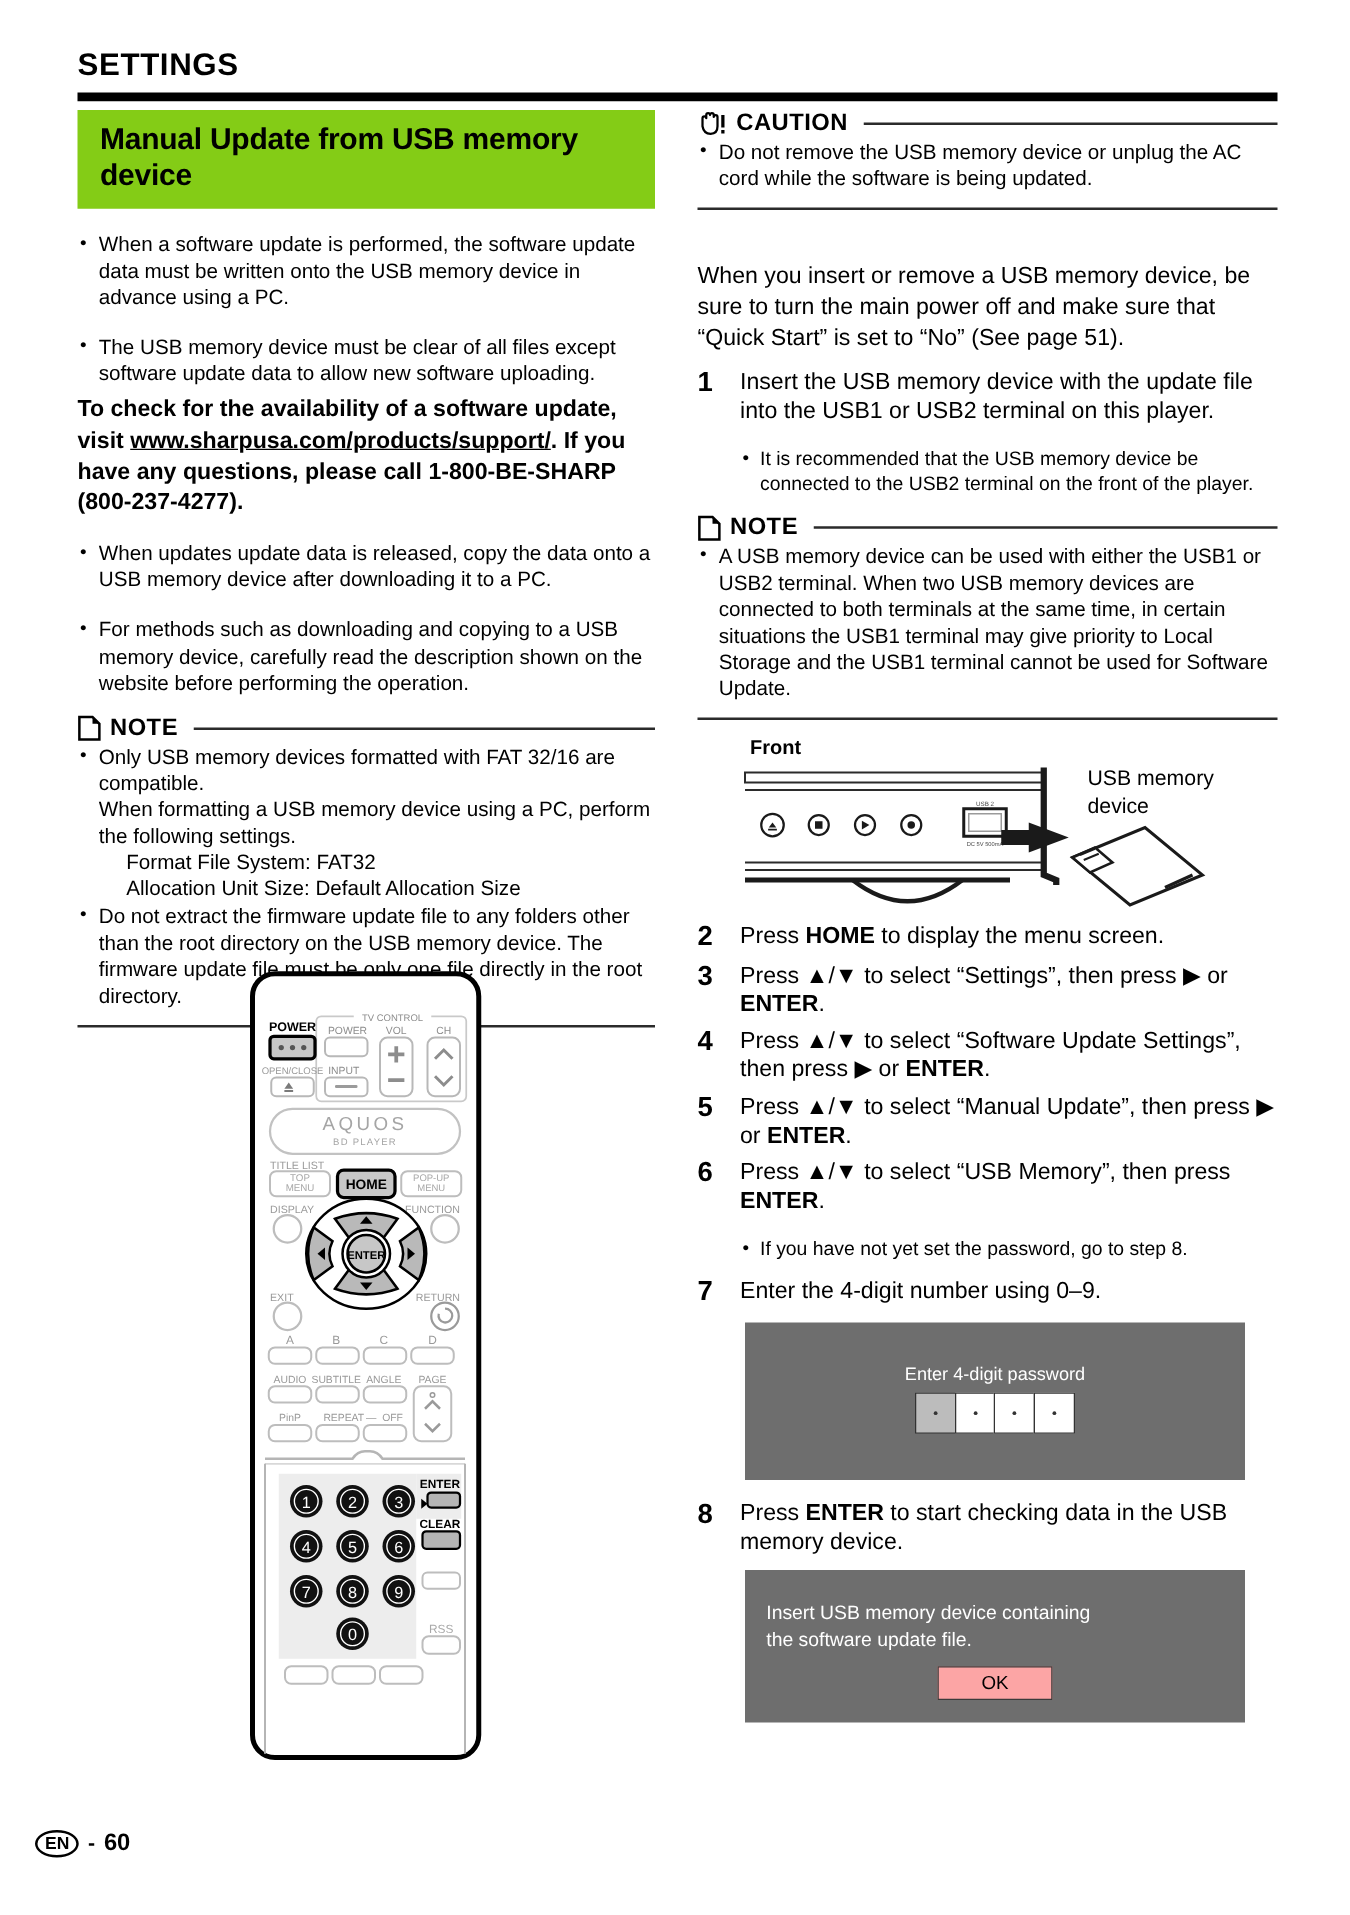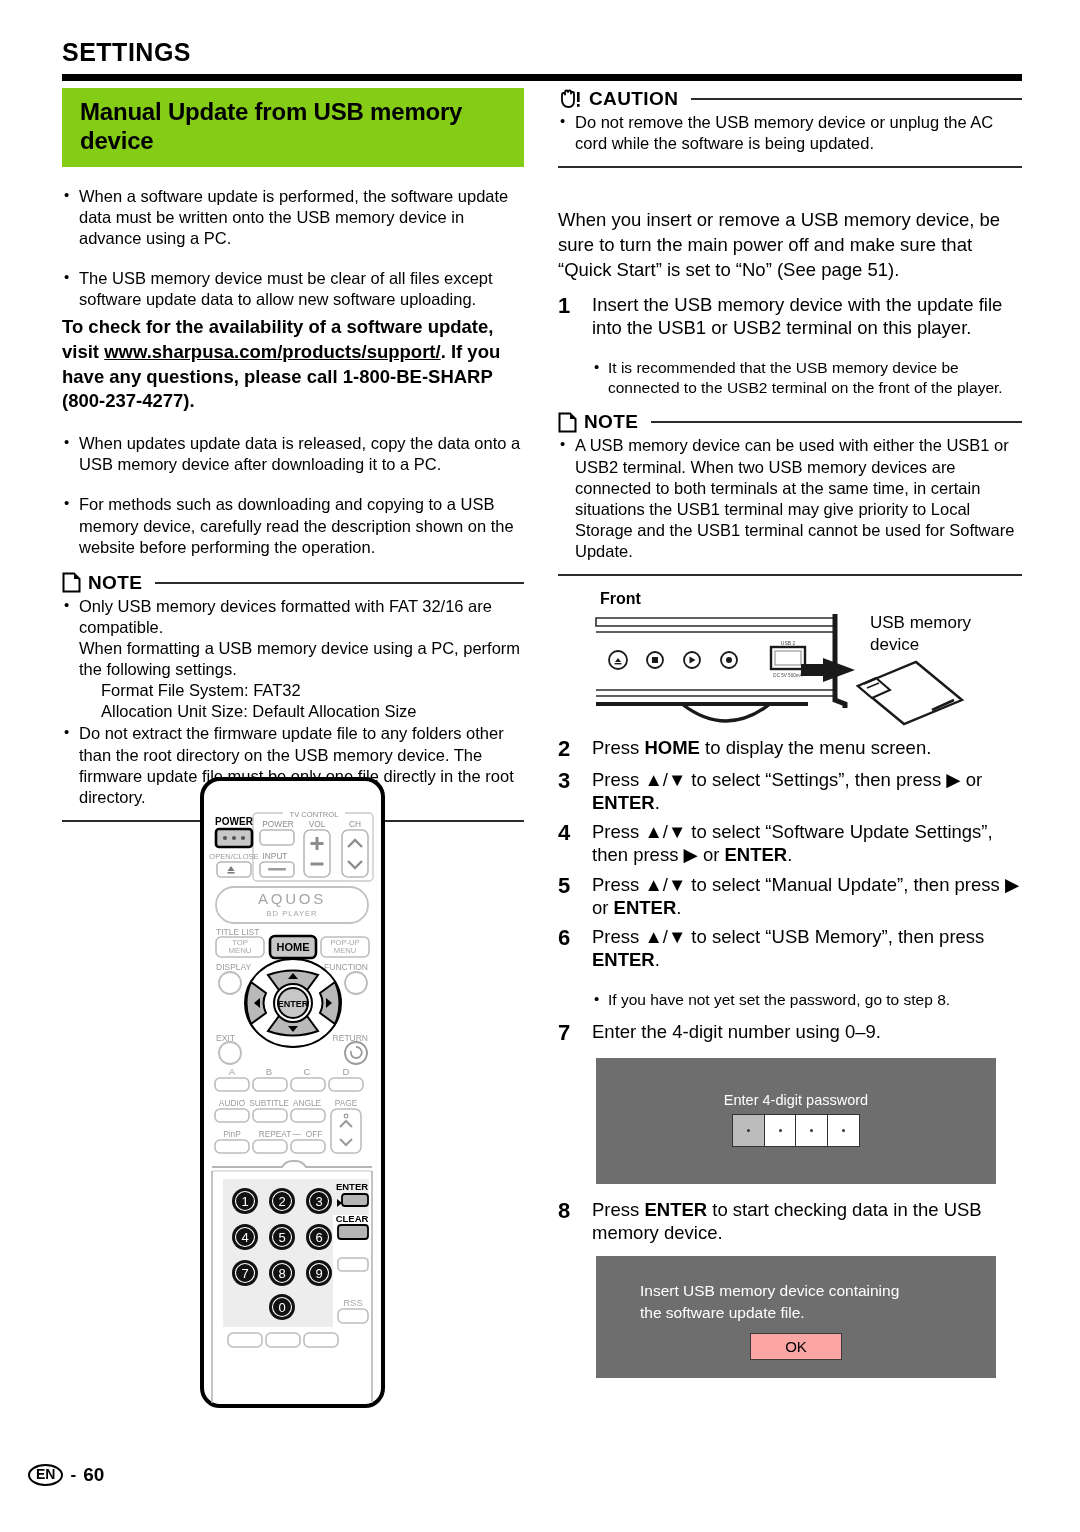--- a/index.html
+++ b/index.html
@@ -84,21 +84,21 @@
     display: flex; justify-content: center; gap: 0;
   }
   .pwd-cell {
     width: 33px; height: 33px; background: #fff; border: 1.5px solid #333;
     margin-left: -1.5px; display: flex; align-items: center; justify-content: center;
   }
   .pwd-cell:first-child { margin-left: 0; }
   .pwd-cell.sel { background: #bcbcbc; }
   .pwd-dot { width: 3px; height: 3px; background: #333; border-radius: 50%; }
 
-  .osd-msg { height: 122px; padding: 24px 0 0 44px; }
+  .osd-msg { height: 122px; padding: 24px 0 0 17px; }
   .osd-msg .line1, .osd-msg .line2 { font-size: 15.5px; line-height: 1.42; }
   .ok-btn {
     position: absolute; left: 50%; transform: translateX(-50%); bottom: 18px;
     width: 92px; height: 27px; background: #fca5a5; border: 1.5px solid #3a3a3a;
     color: #000; font-size: 15px; display: flex; align-items: center;
     justify-content: center; font-weight: normal;
   }
 
   
   .front-wrap { position: relative; margin-top: 14px; height: 140px; }

